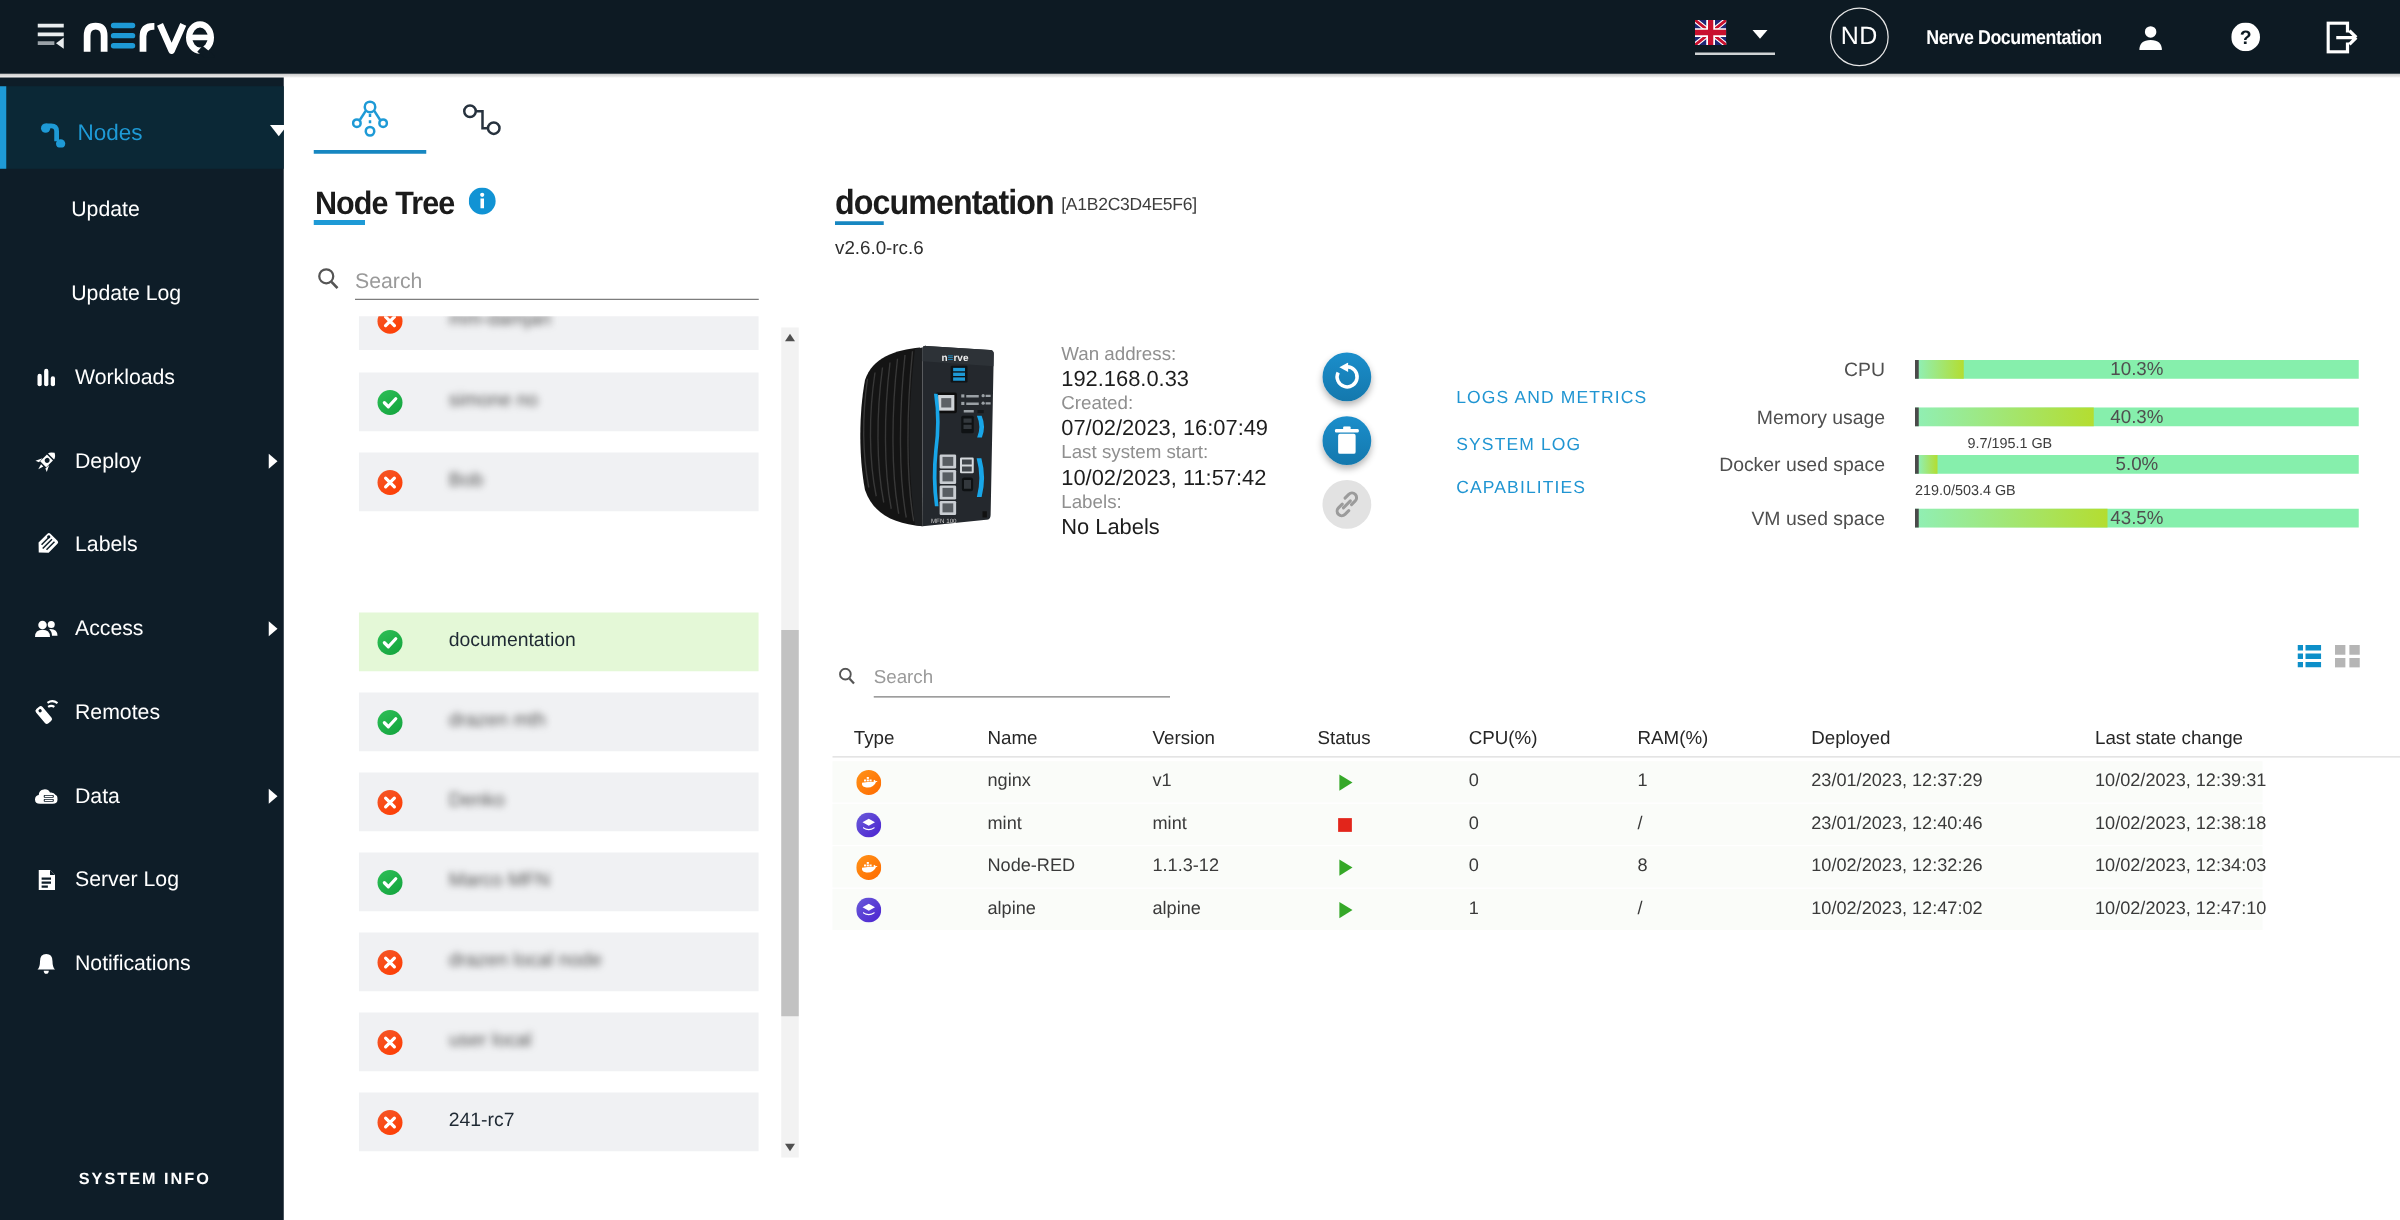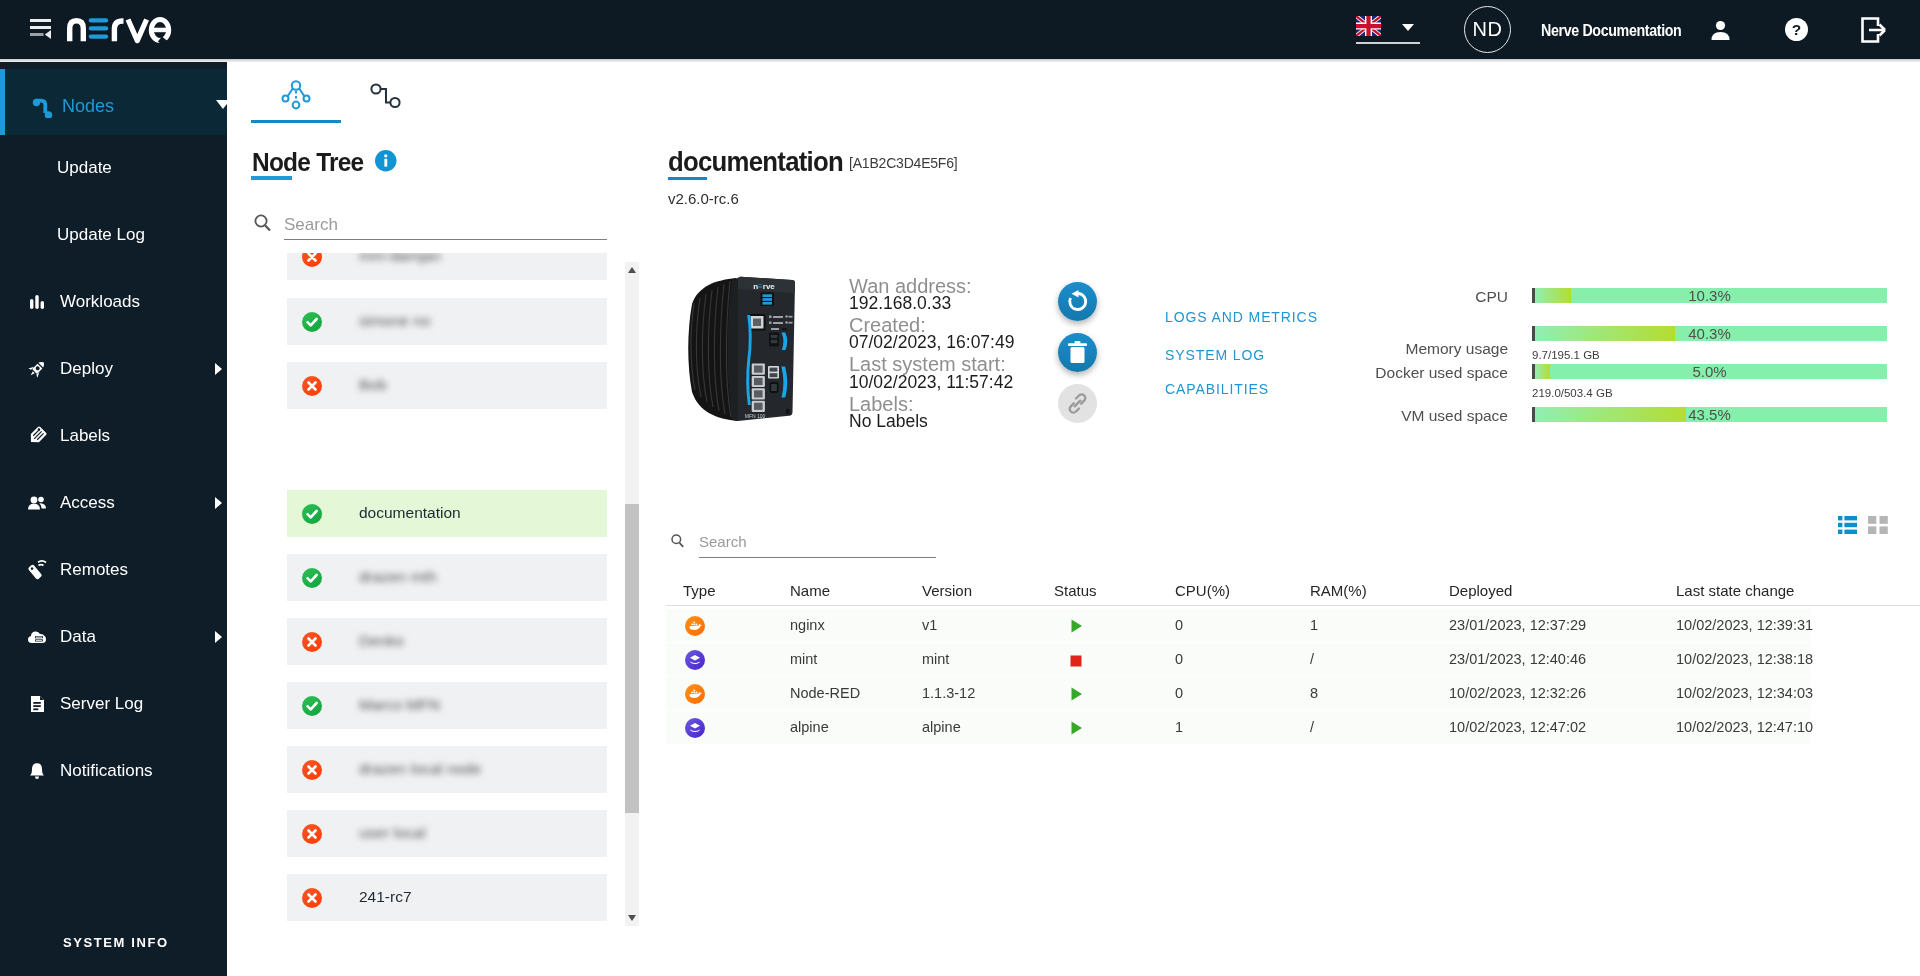--- a/index.html
+++ b/index.html
@@ -71,21 +71,21 @@
 .lsb .up { top:5px; border-left:4px solid transparent; border-right:4px solid transparent; border-bottom:6px solid #4f4f4f; }
 .lsb .dn { bottom:5px; border-left:4px solid transparent; border-right:4px solid transparent; border-top:6px solid #4f4f4f; }
 
 
 .h-doc { position:absolute; left:441px; top:85px; font-size:28px; font-weight:700;
   color:#1b1b1b; letter-spacing:-0.8px; transform:scaleX(0.92); transform-origin:left; }
 .h-doc-id { position:absolute; left:622px; top:94px; font-size:14px; color:#3c3c3c; letter-spacing:-0.2px; }
 .h-doc-underline { position:absolute; left:441px; top:116px; width:39px; height:3px; background:#1787c1; }
 .h-doc-ver { position:absolute; left:441px; top:129px; font-size:15px; color:#2e2e2e; }
 
-.infolbl { position:absolute; left:622px; color:#8f8f8f; font-size:20px; }
+.infolbl { position:absolute; left:622px; color:#8f8f8f; font-size:15px; }
 .infoval { position:absolute; left:622px; color:#1d1d1d; font-size:17.5px; }
 
 .cbtn { position:absolute; left:831px; width:39px; height:39px; border-radius:50%;
   background:linear-gradient(#1b8ecb,#1478ad); box-shadow:0 3px 6px rgba(0,0,0,0.3); }
 .cbtn.dis { background:#e2e2e2; box-shadow:none; }
 
 .blink { position:absolute; left:938px; color:#2095d2; font-size:14px; letter-spacing:0.9px; }
 
 
 .glabel { position:absolute; color:#4f4f4f; font-size:15.5px; text-align:right; width:150px; left:1131px; }
@@ -508,27 +508,27 @@
     <div class="blink" style="top:248px;">LOGS AND METRICS</div>
     <div class="blink" style="top:285.5px;">SYSTEM LOG</div>
     <div class="blink" style="top:320px;">CAPABILITIES</div>
 
     <div class="glabel" style="top:227px;">CPU</div>
     <div class="gbar" style="top:227px;">
         <div class="lead"></div>
         <div class="fill" style="width:36px;"></div>
         <div class="pct">10.3%</div>
       </div>
-    <div class="glabel" style="top:264.5px;margin-top:14px;">Memory usage</div>
+    <div class="glabel" style="top:264.5px;">Memory usage</div>
     <div class="gbar" style="top:264.5px;">
         <div class="lead"></div>
         <div class="fill" style="width:140px;"></div>
         <div class="pct">40.3%</div>
       </div>
-    <div class="gsub" style="top:287.5px;">9.7/195.1 GB</div>
+    <div class="gsub" style="top:287.5px;margin-left:42px;">9.7/195.1 GB</div>
     <div class="glabel" style="top:302.5px;">Docker used space</div>
     <div class="gbar" style="top:302.5px;">
         <div class="lead"></div>
         <div class="fill" style="width:15px;"></div>
         <div class="pct">5.0%</div>
       </div>
     <div class="gsub" style="top:326px;">219.0/503.4 GB</div>
     <div class="glabel" style="top:346px;">VM used space</div>
     <div class="gbar" style="top:346px;">
         <div class="lead"></div>

